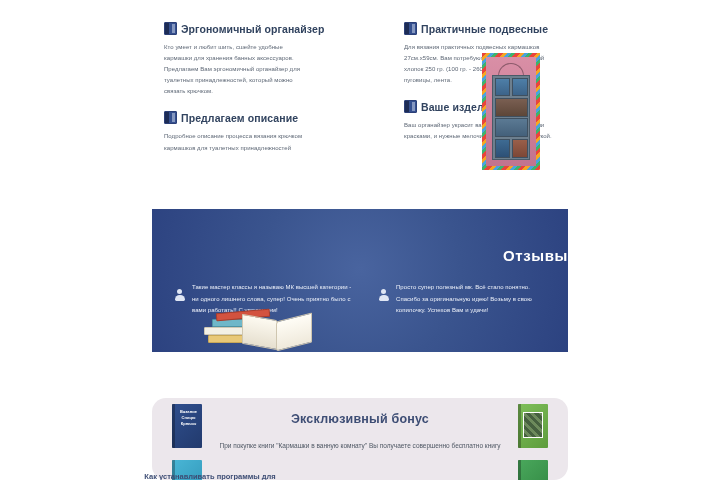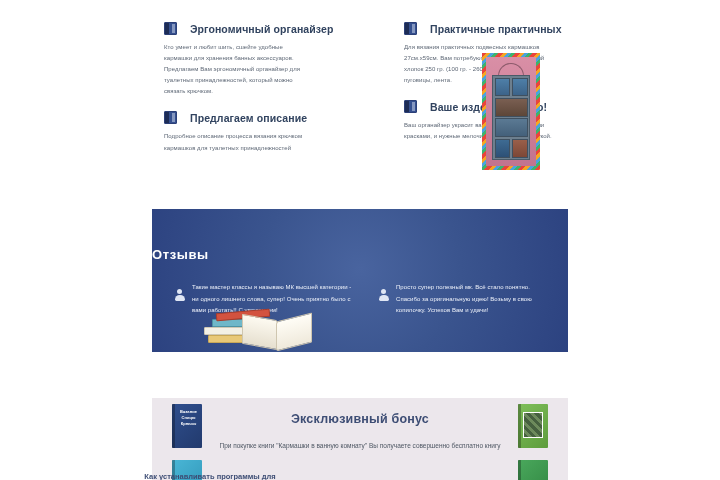--- a/index.html
+++ b/index.html
@@ -14,21 +14,21 @@
   
   .features {
     position: absolute; left: 152px; top: 22px;
     width: 416px; height: 160px;
   }
   .feat-col { position: absolute; width: 148px; }
   .feat-col.left  { left: 12px; }
   .feat-col.right { left: 252px; }
   .feat-block { margin-bottom: 14px; }
   .feat-head {
-    display: flex; align-items: flex-end; gap: 13px;
+    display: flex; align-items: flex-end; gap: 4px;
     margin-bottom: 7px;
   }
   .bk-icon {
     width: 13px; height: 13px; flex: 0 0 13px;
     position: relative;
     border: 1.5px solid #2b3f77;
     background: #35508f;
     border-radius: 1px;
   }
   .bk-icon::before {
@@ -90,22 +90,22 @@
 
   
   .reviews {
     position: absolute; left: 152px; top: 209px;
     width: 416px; height: 143px;
     background: radial-gradient(circle at 50% 42%, #49649f 0%, #3a548e 45%, #2c4280 100%);
     overflow: hidden;
   }
   .rev-title {
     position: absolute; left: 0; right: 0; top: 38px;
-    text-align: left;
-    font-size: 13px; font-weight: bold; color: #ffffff;
+    text-align: right;
+    font-size: 15px; font-weight: bold; color: #ffffff;
     letter-spacing: .6px;
   }
   .rev-item {
     position: absolute; top: 73px;
     display: flex; gap: 7px; align-items: flex-start;
   }
   .rev-item.one { left: 22px;  width: 178px; }
   .rev-item.two { left: 226px; width: 178px; }
   .rev-avatar {
     flex: 0 0 11px; width: 11px; height: 14px;
@@ -140,20 +140,21 @@
   }
   .bk-open-l { left: 52px; transform: skewY(10deg); border-radius: 1px 3px 3px 1px; }
   .bk-open-r { left: 86px; transform: skewY(-14deg); border-radius: 3px 1px 1px 3px; background: linear-gradient(180deg,#fffdf6,#efe9db); }
 
   
   .bonus {
     position: absolute; left: 152px; top: 398px;
     width: 416px; height: 82px;
     background: #ece7ec;
     overflow: hidden;
+    border-radius: 14px;
   }
   .bonus-title {
     position: absolute; left: 0; right: 0; top: 14px;
     text-align: center;
     font-size: 12.5px; font-weight: bold; color: #3d4d74;
     letter-spacing: .2px;
   }
   .bonus-sub {
     position: absolute; left: 60px; width: 296px; top: 42px;
     text-align: center;
@@ -208,21 +209,21 @@
         <p class="feat-body">Подробное описание процесса вязания крючком кармашков для туалетных принадлежностей</p>
       </div>
 
     </div>
 
     <div class="feat-col right">
 
       <div class="feat-block">
         <div class="feat-head">
           <span class="bk-icon"></span>
-          <span class="feat-title">Практичные практичных</span>
+          <span class="feat-title">Практичные подвесные</span>
         </div>
         <p class="feat-body">Для вязания практичных подвесных кармашков 27см.х59см. Вам потребуются: мерсеризованный хлопок 250 гр. (100 гр. - 260 м.), крючок №2,5, 3 пуговицы, лента.</p>
       </div>
 
       <div class="feat-block">
         <div class="feat-head">
           <span class="bk-icon"></span>
           <span class="feat-title">Ваше изделие готово!</span>
         </div>
         <p class="feat-body">Ваш органайзер украсит ванную комнату новыми красками, и нужные мелочи будут всегда под рукой.</p>

